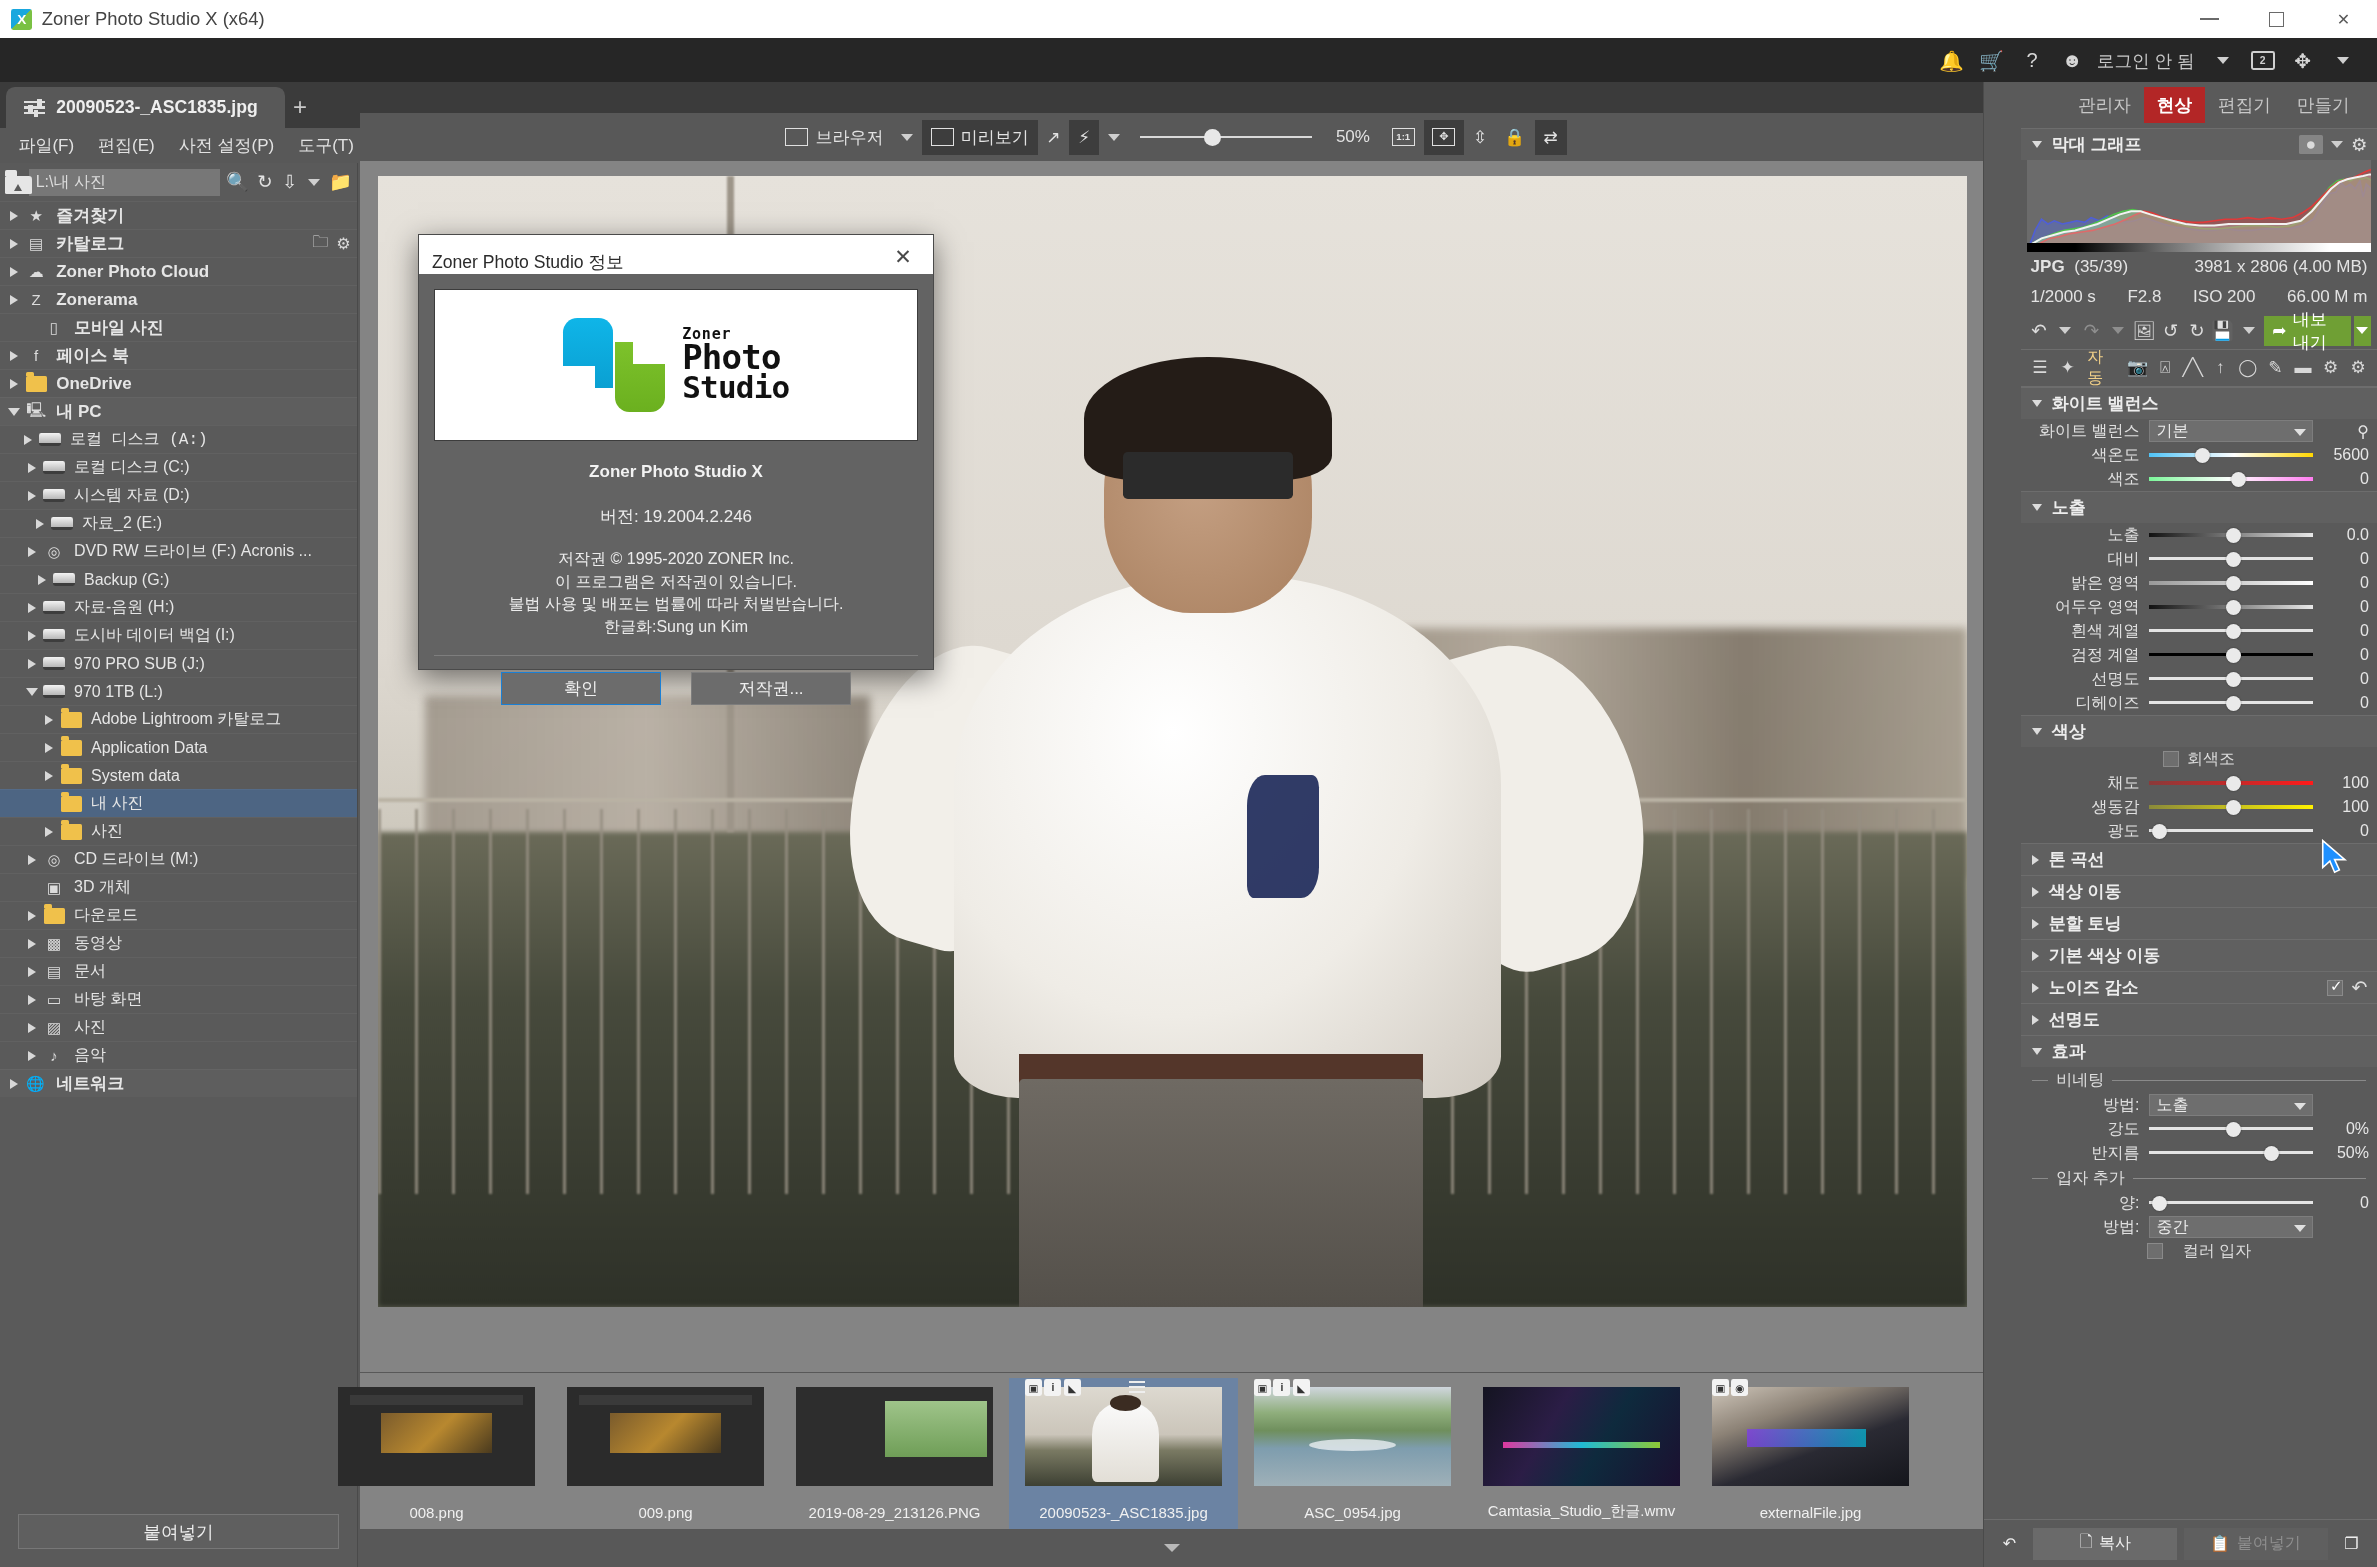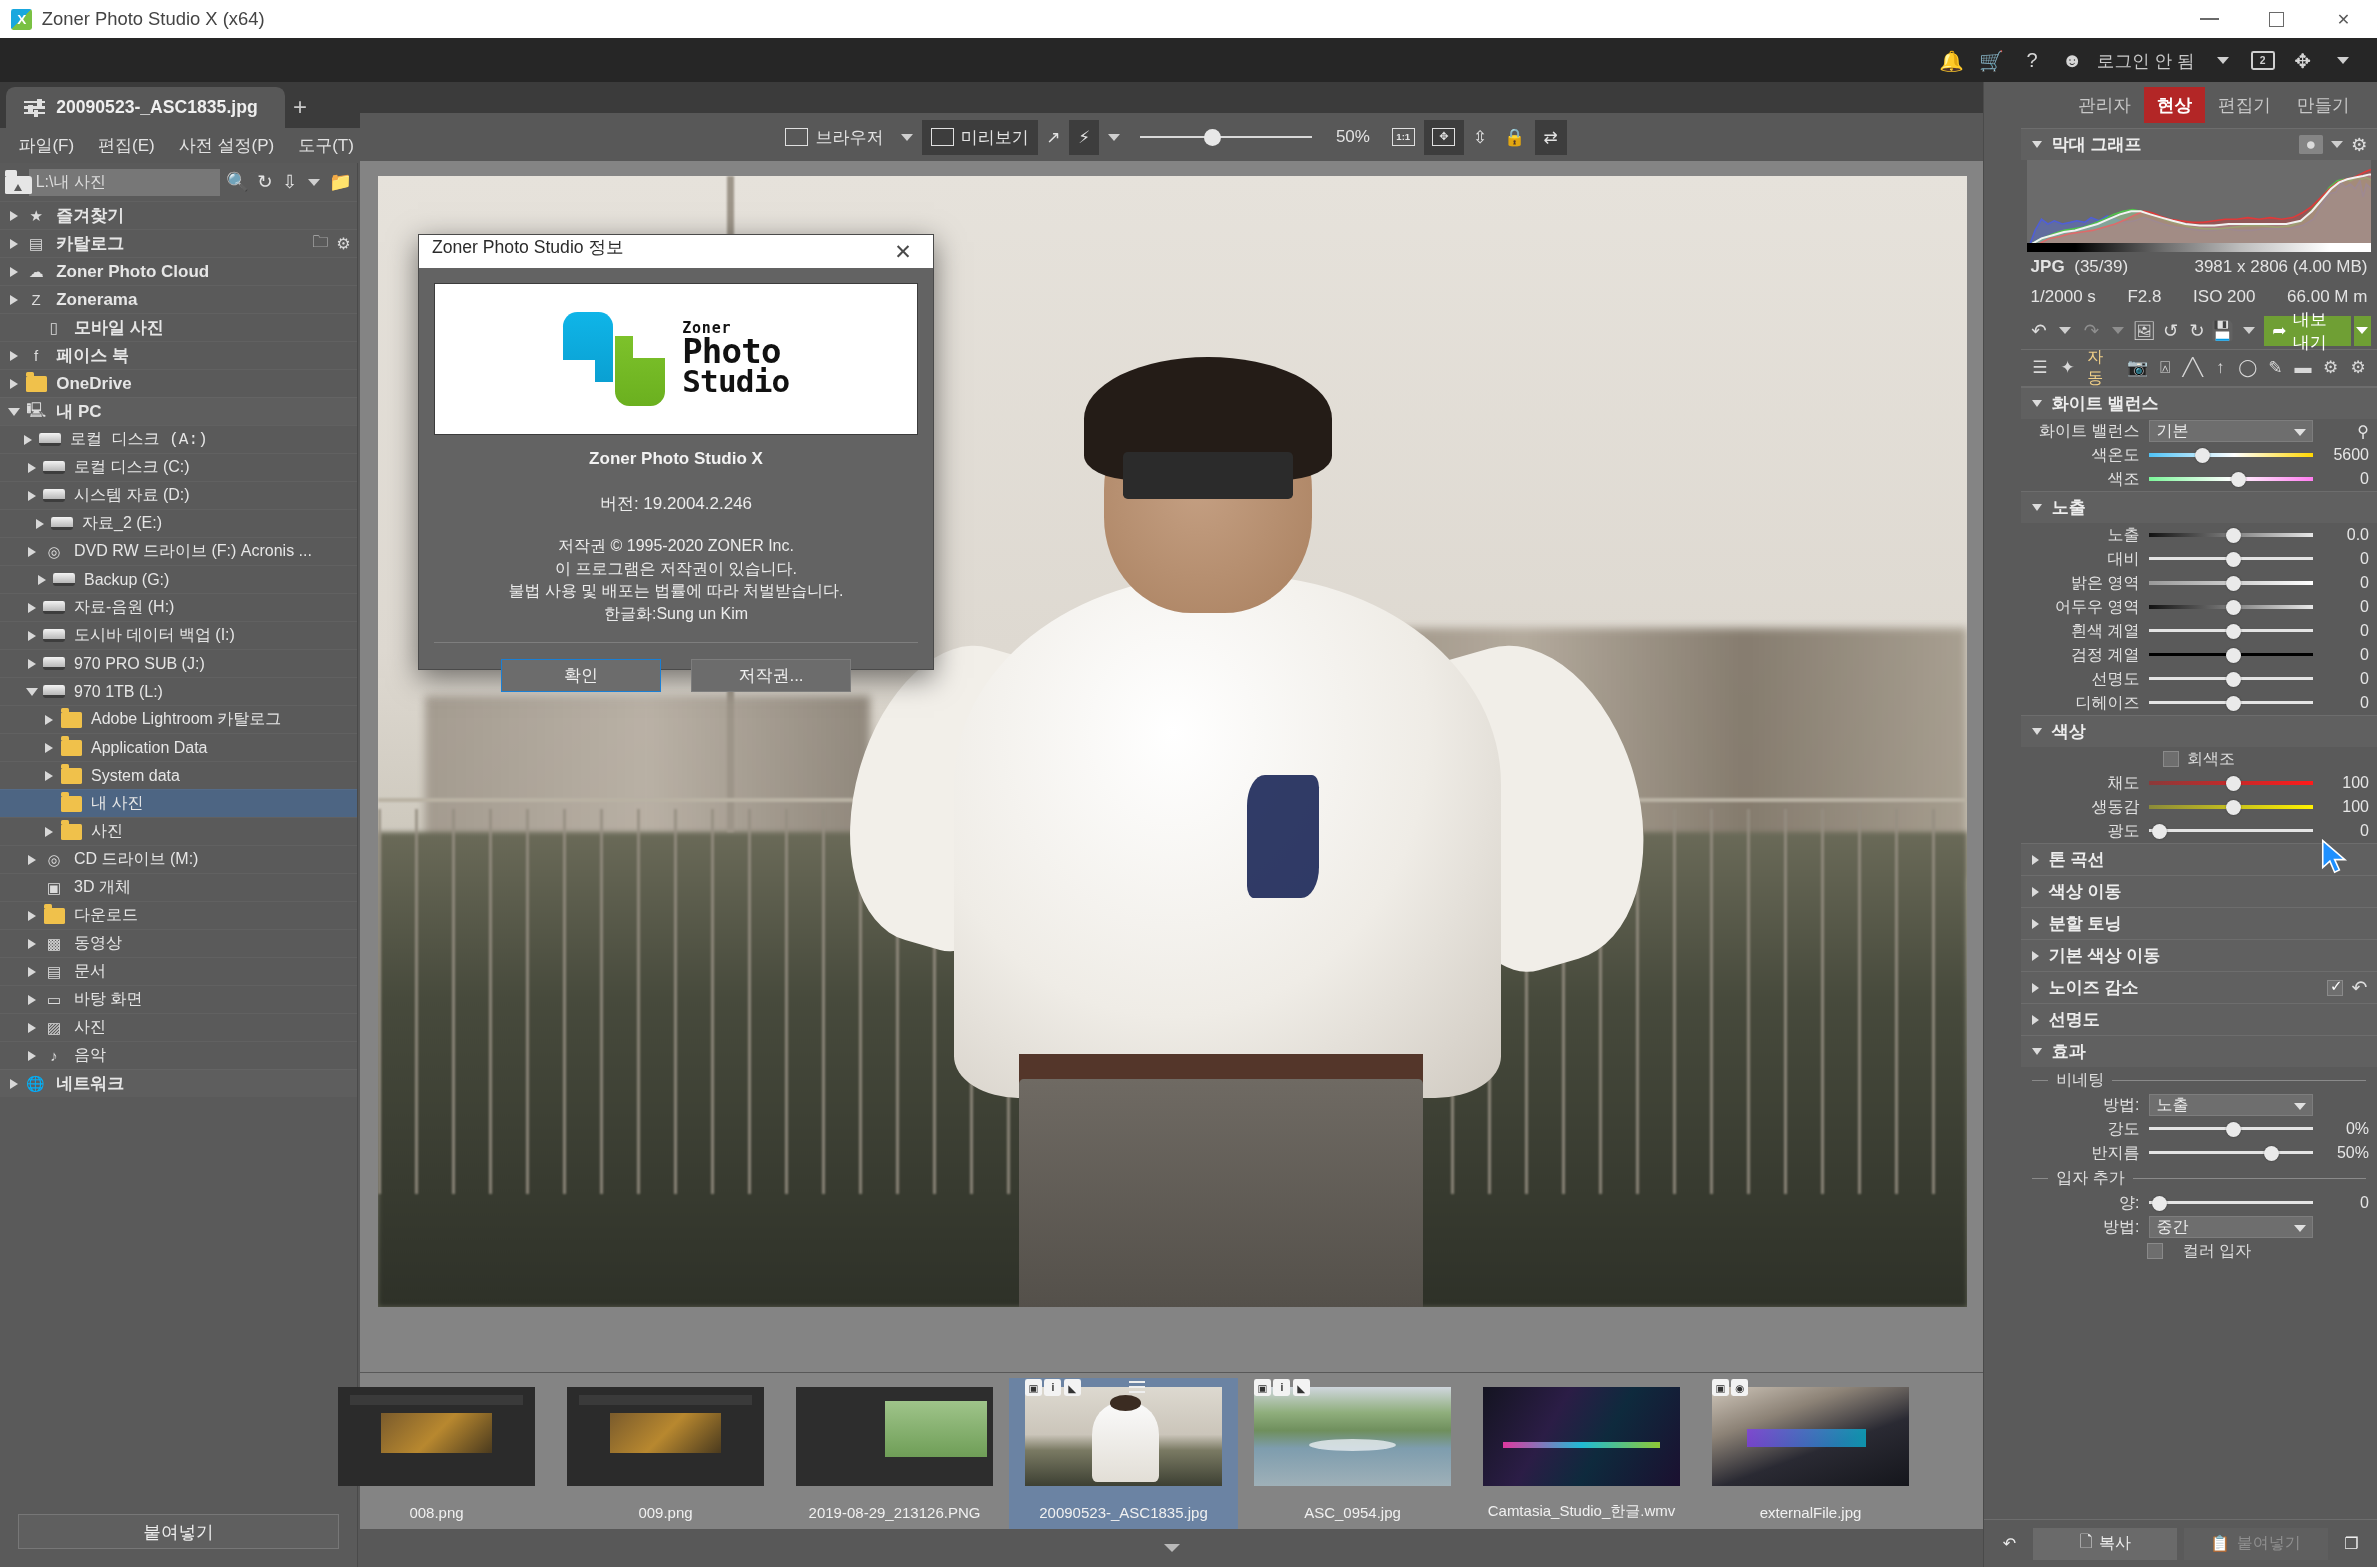--- a/index.html
+++ b/index.html
@@ -229,38 +229,38 @@
   #rp-footer { position:absolute; left:0; right:0; bottom:0; height:48px; background:#5a5a5a;
     border-top:0.8px solid #6d6d6d; display:flex; align-items:center; gap:6.4px; padding:0 8px; }
   #rp-footer .fb { height:32px; display:flex; align-items:center; justify-content:center; gap:6.4px;
     background:#6a6a6a; font-size:16px; color:#ededed; }
   #rp-footer .fb.dim { color:#8f8f8f; background:#5f5f5f; }
   #rp-footer .fb.sq { width:35px; background:#5a5a5a; }
 
   
   #about { position:absolute; left:418px; top:234px; width:516px; height:436px; background:#636363;
     box-shadow:0 8px 27px rgba(0,0,0,.5); border:0.8px solid #4a4a4a; z-index:50; }
-  #about-title { height:33px; background:#fff; display:flex; align-items:flex-start; padding:0 13px;gap:12px; }
+  #about-title { height:39px; background:#fff; display:flex; align-items:flex-end; padding:0 13px;gap:12px; }
   #about-title span { color:#2b2b2b; font-size:17.6px; }
   #about-close { margin-left:auto; width:34px;height:34px;display:flex;align-items:center;justify-content:center;
     color:#4a4a4a; font-size:21px; }
   #logo-box { margin:15px 15px 0 15px; height:152px; background:#fff; border:0.8px solid #3c3c3c;
     display:flex; align-items:center; justify-content:center; gap:17.6px; }
   #logo-mark { width:102px; height:94px; position:relative; }
   #logo-mark .lb { position:absolute; left:0; top:0; width:50px; height:70px;
     background:linear-gradient(#0fb5e8,#0aa0d2); border-radius:14.4px 14.4px 0 0; }
   #logo-mark .lb2 { position:absolute; left:0; top:48px; width:32px; height:22.4px; background:#fff; }
   #logo-mark .lg { position:absolute; right:0; bottom:0; width:50px; height:70px;
     background:linear-gradient(#7dc22b,#6bb01f); border-radius:0 0 14.4px 14.4px; }
   #logo-mark .lg2 { position:absolute; right:0; bottom:48px; width:32px; height:22.4px; background:#fff; }
   #logo-text { font-family:"DejaVu Sans Mono",monospace; color:#111; line-height:.94; }
   #logo-text div:nth-child(1){ font-size:15px; font-weight:bold; letter-spacing:0.8px;}
   #logo-text div:nth-child(2){ font-size:34px; font-weight:bold; letter-spacing:-0.8px;}
   #logo-text div:nth-child(3){ font-size:31px; font-weight:bold; letter-spacing:-0.8px;}
-  #about-prod { text-align:center; margin-top:14px; font-size:17px; font-weight:bold; color:#f2f2f2; }
+  #about-prod { text-align:center; margin-top:21px; font-size:17px; font-weight:bold; color:#f2f2f2; }
   #about-ver { text-align:center; margin-top:23px; font-size:17px; color:#ececec; }
   #about-copy { text-align:center; margin-top:20px; font-size:16px; color:#ececec; line-height:1.42; }
   #about-sep { margin:16px 15px 0 15px; height:0.8px; background:#7e7e7e; }
   #about-btns { display:flex; justify-content:center; gap:30px; margin-top:16px; }
   #about-btns .ab { width:160px; height:33px; background:#6c6c6c; display:flex; align-items:center;
     justify-content:center; font-size:17px; color:#f0f0f0; border:0.8px solid #7d7d7d; }
   #about-btns .ab.primary { border:1.6px solid #1a7fd4; }
 
   
   #cursor { position:absolute; left:2326px; top:841px; width:0; height:0; z-index:60; }

